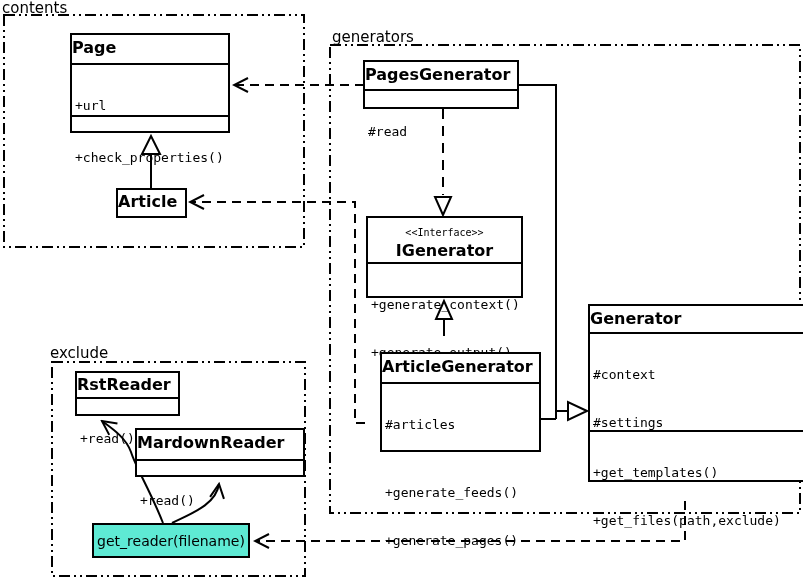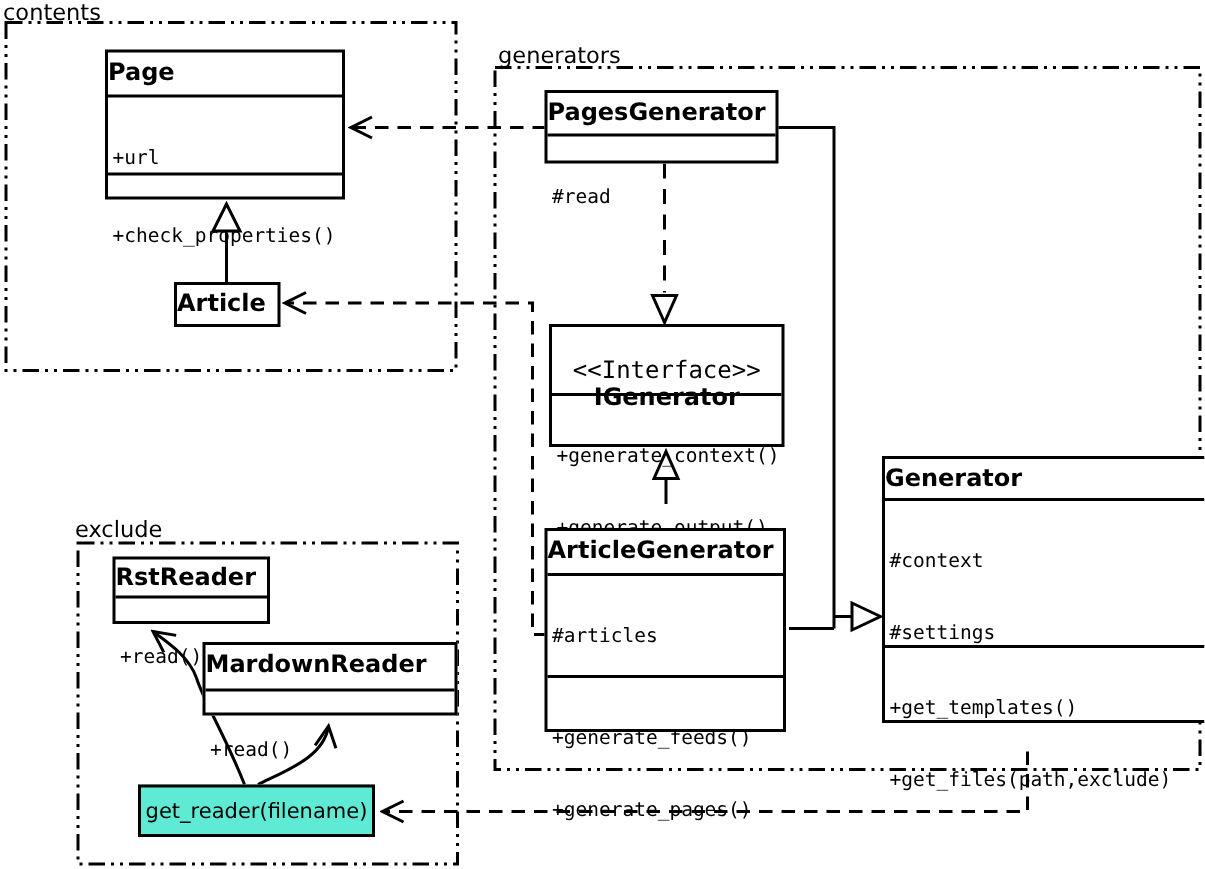--- a/index.html
+++ b/index.html
@@ -13,21 +13,21 @@
   }
   .uml{
     position:absolute;box-sizing:border-box;background:#fff;border:2px solid #000;
   }
   .uml .title{
     font-weight:bold;font-size:16px;text-align:left;line-height:22px;padding-top:2px;
     white-space:nowrap;overflow:hidden;
   }
   .uml .stereo{
     font-family:"DejaVu Sans Mono","Liberation Mono",monospace;font-weight:normal;
-    font-size:16px;line-height:15px;text-align:center;padding-top:21px;
+    font-size:10px;line-height:15px;text-align:center;padding-top:7px;
   }
   .uml .name2{font-weight:bold;font-size:16px;line-height:22px;text-align:center;}
   .uml .sec{box-sizing:border-box;border-top:2px solid #000;}
   .uml .rows{
     font-family:"DejaVu Sans Mono","Liberation Mono",monospace;font-size:13px;
     line-height:16px;padding:1px 3px;white-space:pre;overflow:hidden;
   }
   .plainbox{
     position:absolute;box-sizing:border-box;background:#5eead4;border:2px solid #000;
     display:flex;align-items:center;justify-content:center;font-size:14px;white-space:nowrap;
@@ -108,21 +108,21 @@
     <div style="height:44px;box-sizing:border-box;">
       <div class="stereo">&lt;&lt;Interface&gt;&gt;</div>
       <div class="name2">IGenerator</div>
     </div>
     <div class="sec rows">
       <div>+generate_context()</div>
       <div>+generate_output()</div>
     </div>
   </div>
 
-  <div class="uml" style="left:363px;top:352px;width:161px;height:136px;">
+  <div class="uml" style="left:380px;top:352px;width:161px;height:100px;">
     <div class="title" style="height:26px;">ArticleGenerator</div>
     <div class="sec rows" style="height:68px;">
       <div>#articles</div>
       
       
       
     </div>
     <div class="sec rows">
       <div>+generate_feeds()</div>
       <div>+generate_pages()</div>

